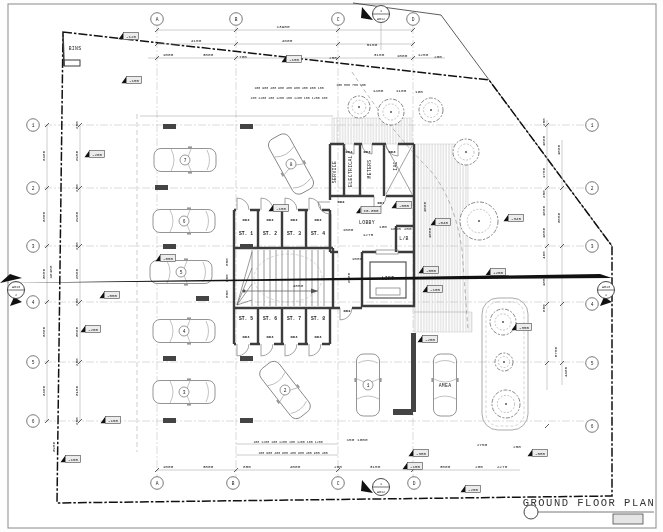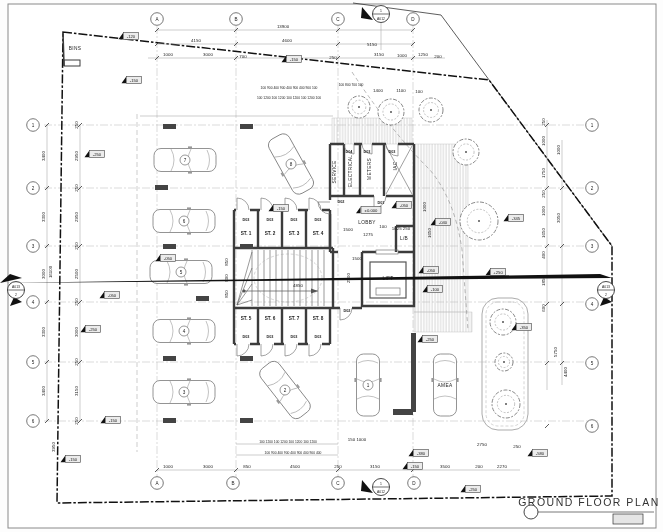--- a/index.html
+++ b/index.html
@@ -1,17 +1,17 @@
 <!DOCTYPE html>
 <html><head>
 <meta charset="utf-8">
 <style>
   html,body{margin:0;padding:0;background:#fff;}
   #sheet{position:relative;width:663px;height:532px;background:#fdfdfd;overflow:hidden;
-         font-family:Liberation Sans, sans-serif;}
+         font-family:Liberation Mono, monospace;}
   svg text{fill:#222;}
   .dim{font-size:4.4px;}
   .micro{font-size:3.3px;}
   .room{font-size:4.8px;letter-spacing:.3px;}
   .st{font-size:4.7px;font-weight:600;}
   .door{font-size:3.8px;font-weight:600;}
   .lvl{font-size:4.2px;}
   .bub{font-size:4.6px;}
   .mk{font-size:3.4px;}
   .carn{font-size:4.6px;}

